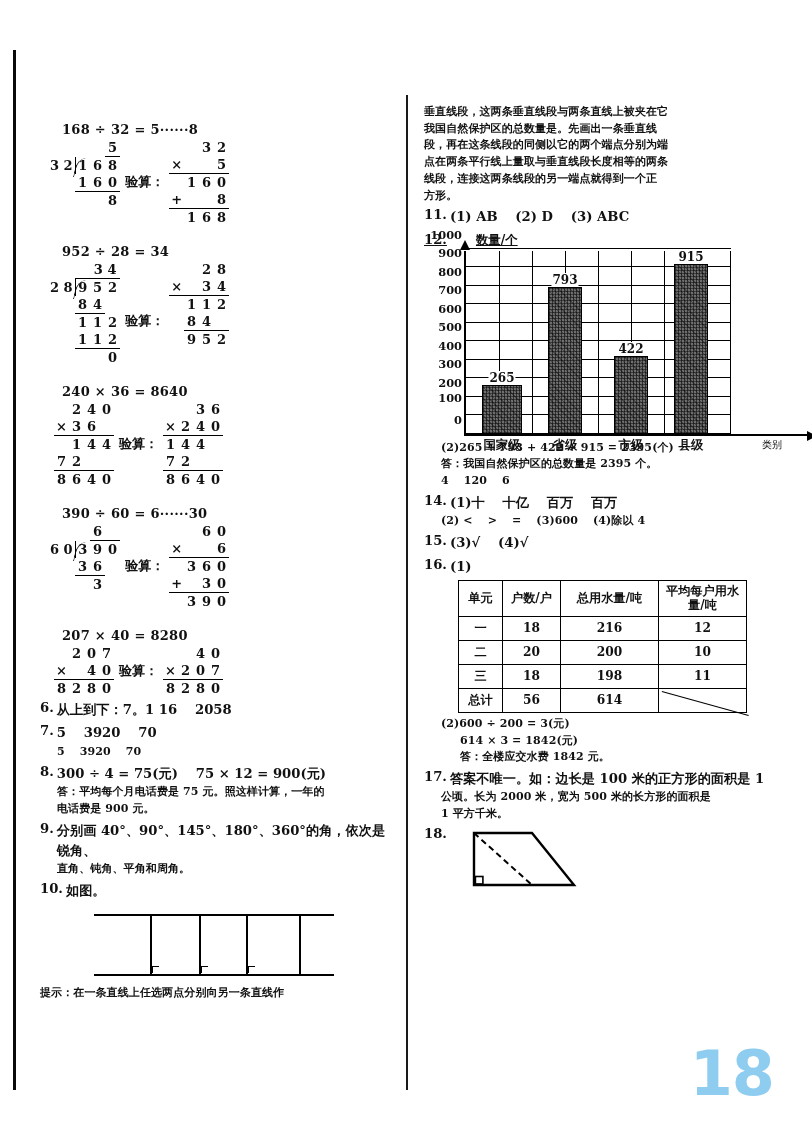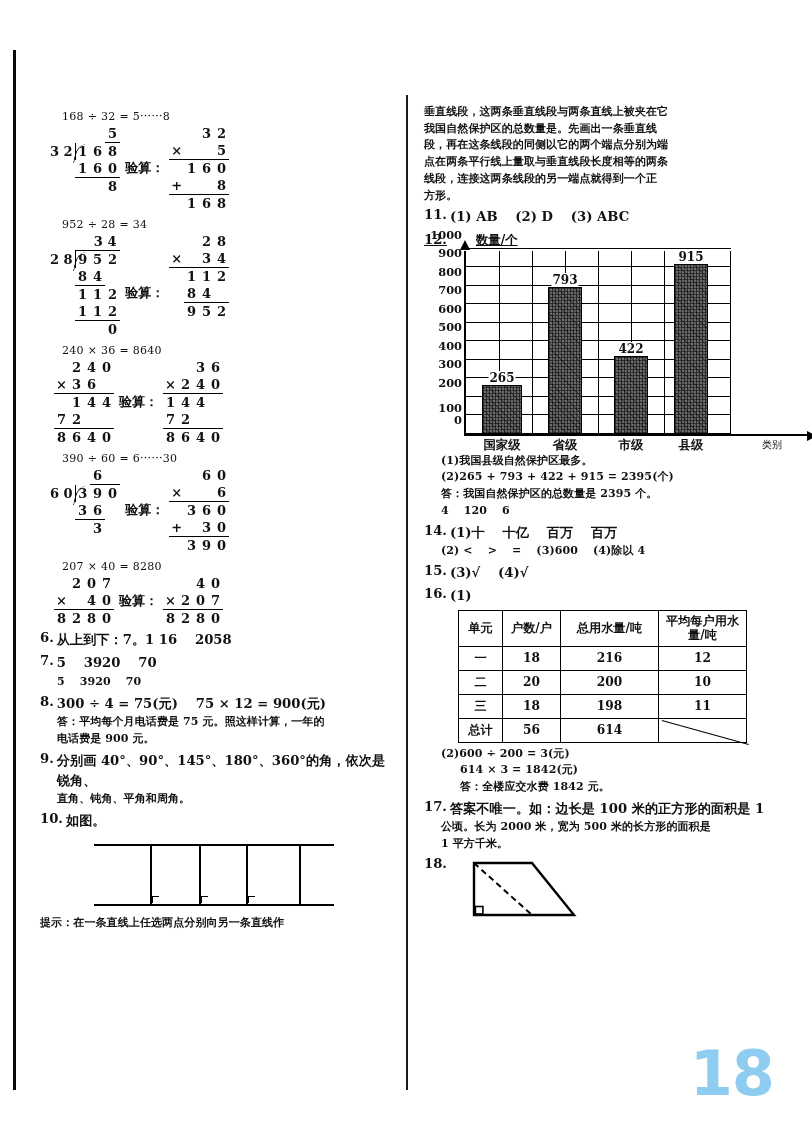--- a/index.html
+++ b/index.html
@@ -21,21 +21,21 @@
   .col { position: absolute; top: 104px; }
   .col-l { left: 40px; width: 356px; }
   .col-r { left: 424px; width: 360px; }
 
   .line { font-size: 11px; line-height: 1.52; font-weight: 700; letter-spacing: .1px; }
   .item { display:flex; gap:3px; margin-top:3px; }
   .num { flex:0 0 auto; font-weight:700; font-size:13.2px; }
   .body-txt { flex:1 1 auto; font-weight:700; font-size:13.2px; line-height:1.55; }
   .indent { margin-left:17px; }
 
-  .eq { font-size:11px; font-weight:400; margin:6px 0 2px 22px; letter-spacing:.3px; }
+  .eq { font-size:13px; font-weight:700; margin:18px 0 2px 22px; letter-spacing:.3px; }
 
   
   .calcrow { display:flex; align-items:flex-start; margin-left:8px; }
   .divblk { position:relative; font-size:13px; font-weight:700; }
   .mulblk { position:relative; font-size:13px; font-weight:700; }
   .yz { font-size:13px; font-weight:700; padding:0 5px; white-space:nowrap; }
 
   table.dv { border-collapse:collapse; }
   table.dv td { padding:0 2px; text-align:center; font-size:13px; font-weight:700;
                 height:17px; line-height:17px; min-width:15px; }
@@ -553,21 +553,21 @@
         <div class="gl-h" style="bottom:55.5px;"></div>
         <div class="gl-h" style="bottom:74px;"></div>
         <div class="gl-h" style="bottom:92.5px;"></div>
         <div class="gl-h" style="bottom:111px;"></div>
         <div class="gl-h" style="bottom:129.5px;"></div>
         <div class="gl-h" style="bottom:148px;"></div>
         <div class="gl-h" style="bottom:166.5px;"></div>
         <div class="gl-h" style="bottom:185px;"></div>
 
         <div class="ytick" style="bottom:0px;">0</div>
-        <div class="ytick" style="bottom:12px;">100</div>
+        <div class="ytick" style="bottom:22px;">100</div>
         <div class="ytick" style="bottom:37px;">200</div>
         <div class="ytick" style="bottom:55.5px;">300</div>
         <div class="ytick" style="bottom:74px;">400</div>
         <div class="ytick" style="bottom:92.5px;">500</div>
         <div class="ytick" style="bottom:111px;margin-left:47px;">600</div>
         <div class="ytick" style="bottom:129.5px;">700</div>
         <div class="ytick" style="bottom:148px;">800</div>
         <div class="ytick" style="bottom:166.5px;">900</div>
         <div class="ytick" style="bottom:185px;">1000</div>
 
@@ -594,21 +594,20 @@
         </div>
         <div class="bar" style="left:208px; height:169.3px;">
           <span class="bval">915</span>
           <span class="xcat">县级</span>
         </div>
 
         <div class="xaxis-title">类别</div>
       </div>
     </div>
 
-    <div class="line indent" style="margin-top:17px;">(1)我国县级自然保护区最多。</div>
     <div class="line indent">(2)265 + 793 + 422 + 915 = 2395(个)</div>
     <div class="line indent">答：我国自然保护区的总数量是 2395 个。</div>
 
     <div class="line indent">4　 120　 6</div>
 
     <div class="item">
       <span class="num">14.</span>
       <span class="body-txt">(1)十　 十亿　 百万　 百万</span>
     </div>
     <div class="line indent">(2) &lt;　 &gt;　 =　 (3)600　 (4)除以 4</div>

